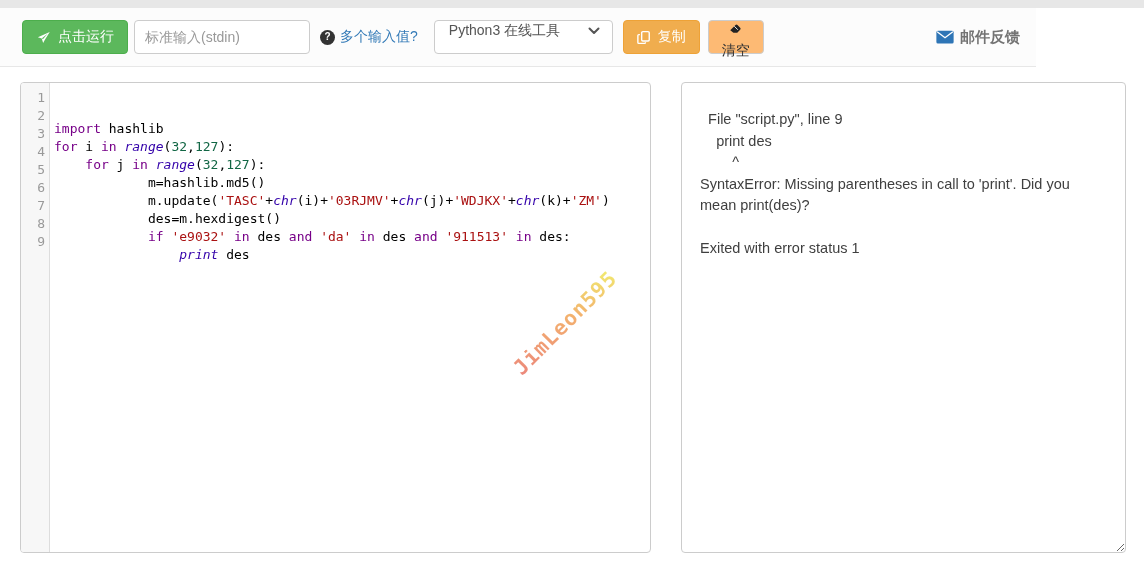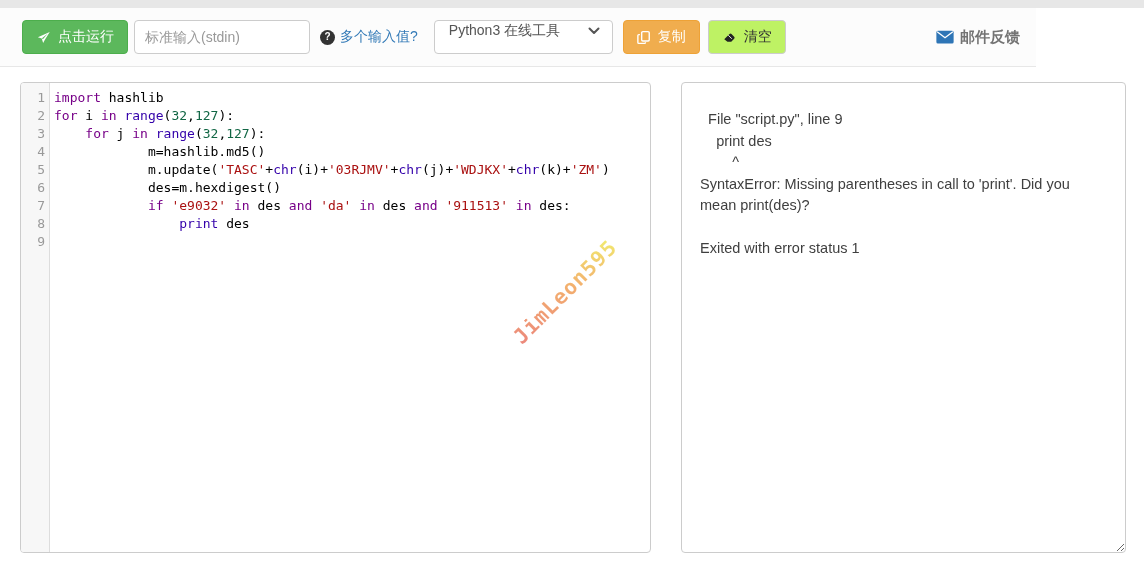--- a/index.html
+++ b/index.html
@@ -11,21 +11,21 @@
 
   .toolbar { position: absolute; left: 0; top: 8px; width: 1036px; height: 59px;
     background: #fcfcfc; border-bottom: 1px solid #e7e7e7;
     display: flex; align-items: center; }
 
   .btn { height: 34px; display: inline-flex; align-items: center; gap: 7px;
     border-radius: 4px; font-size: 14px; padding: 0 13px; cursor: pointer;
     border: 1px solid transparent; white-space: nowrap; }
   .btn-run  { margin-left: 22px; background: #5cb85c; border-color: #4cae4c; color: #fff; }
   .btn-copy { margin-left: 10px; background: #f0ad4e; border-color: #eea236; color: #fff; }
-  .btn-clear{ margin-left: 8px;  background: #bef264;    border-color: #ccc;    color: #333; }
+  .btn-clear{ margin-left: 8px;  background: #fdba74;    border-color: #ccc;    color: #333; flex-direction: column; }
 
   .stdin-input { margin-left: 6px; width: 176px; height: 34px; border: 1px solid #ccc;
     border-radius: 4px; padding: 0 10px; font-size: 14px; color: #333; outline: none; }
   .stdin-input::placeholder { color: #999; }
 
   .multi-link { margin-left: 10px; display: inline-flex; align-items: center; gap: 5px;
     color: #337ab7; font-size: 14px; text-decoration: none; cursor: pointer; }
   .q-circle { width: 15px; height: 15px; border-radius: 50%; background: #333; color: #fff;
     font-size: 10px; font-weight: bold; display: inline-flex; align-items: center;
     justify-content: center; line-height: 1; }
@@ -44,24 +44,24 @@
   
   .editor-panel { position: absolute; left: 20px; top: 82px; width: 631px; height: 471px;
     background: #fff; border: 1px solid #ccc; border-radius: 4px; overflow: hidden;
     display: flex; }
   .gutter { width: 29px; background: #f7f7f7; border-right: 1px solid #ddd;
     padding: 6px 4px 0 0; text-align: right; color: #999;
     font-family: "DejaVu Sans Mono", monospace; font-size: 13px; line-height: 18px;
     flex: none; }
   .code-area { flex: 1; padding: 6px 0 0 4px; position: relative;
     font-family: "DejaVu Sans Mono", monospace; font-size: 13px; line-height: 18px;
-    color: #000; cursor: text; }
+    color: #000; cursor: text; margin-top: 31px; }
   .code-line { white-space: pre; }
   .tk-kw { color: #708; }
-  .tk-bi { color: #30a; }
+  .tk-bi { color: #30a; font-style: italic; }
   .tk-nu { color: #164; }
   .tk-st { color: #a11; }
   .tk-pl { color: #000; }
 
   .watermark { position: absolute; left: 447px; top: 200px;
     transform: rotate(-45deg); transform-origin: center;
     font-family: "DejaVu Sans Mono", monospace; font-weight: bold; font-size: 21px;
     letter-spacing: 1px; white-space: nowrap;
     background: linear-gradient(45deg, #ea7a6e 0%, #f2a75f 55%, #f0ea60 100%);
     -webkit-background-clip: text; background-clip: text; color: transparent;

